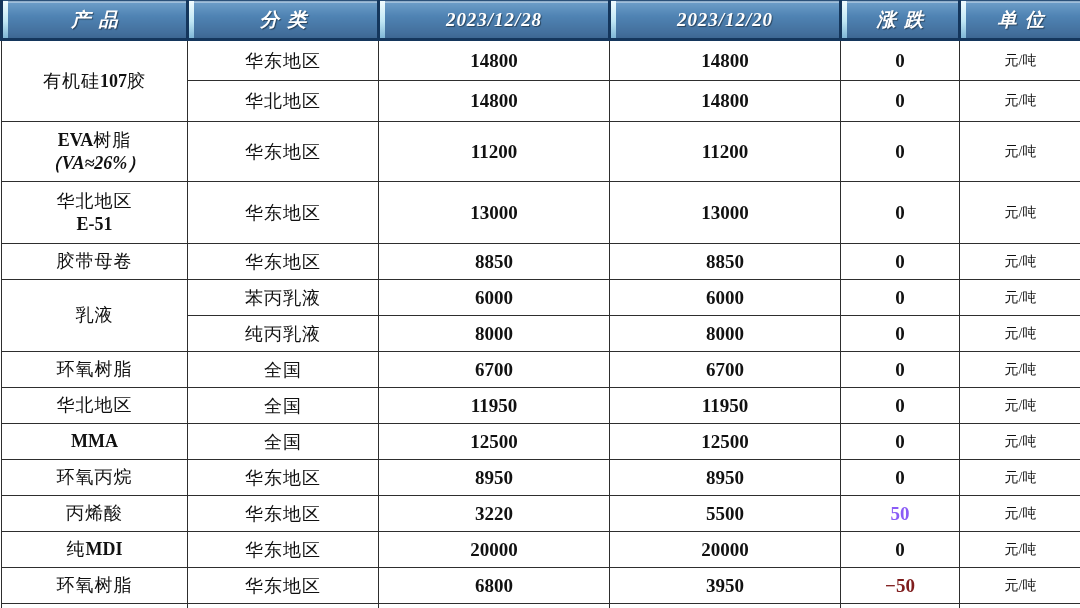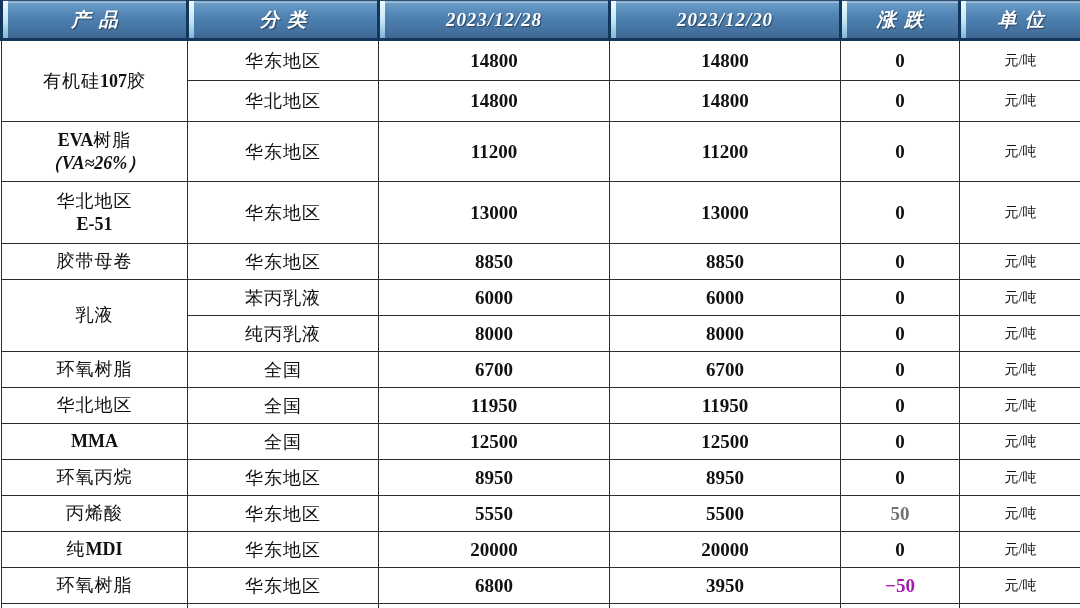--- a/index.html
+++ b/index.html
@@ -186,43 +186,43 @@
           <td class="num">8950</td>
           <td class="num">8950</td>
           <td class="num change" style="color: rgb(17, 17, 17);">0</td>
           <td class="unit">元/吨</td>
         </tr>
         <tr>
           <td class="product" rowspan="1">
             <div class="pline"><span>丙烯酸</span></div>
           </td>
           <td class="category">华东地区</td>
-          <td class="num">5550</td>
+          <td class="num">3220</td>
           <td class="num">5500</td>
-          <td class="num change" style="color: #737373;">50</td>
+          <td class="num change" style="color: #8b5cf6;">50</td>
           <td class="unit">元/吨</td>
         </tr>
         <tr>
           <td class="product" rowspan="1">
             <div class="pline"><span>纯</span><span class="b">MDI</span></div>
           </td>
           <td class="category">华东地区</td>
           <td class="num">20000</td>
           <td class="num">20000</td>
           <td class="num change" style="color: rgb(17, 17, 17);">0</td>
           <td class="unit">元/吨</td>
         </tr>
         <tr>
           <td class="product" rowspan="1">
             <div class="pline"><span>环氧树脂</span></div>
           </td>
           <td class="category">华东地区</td>
           <td class="num">6800</td>
           <td class="num">3950</td>
-          <td class="num change" style="color: #a21caf;">−50</td>
+          <td class="num change" style="color: #7f1d1d;">−50</td>
           <td class="unit">元/吨</td>
         </tr>
         <tr class="sliver">
           <td></td>
           <td></td>
           <td></td>
           <td></td>
           <td></td>
           <td></td>
         </tr>

